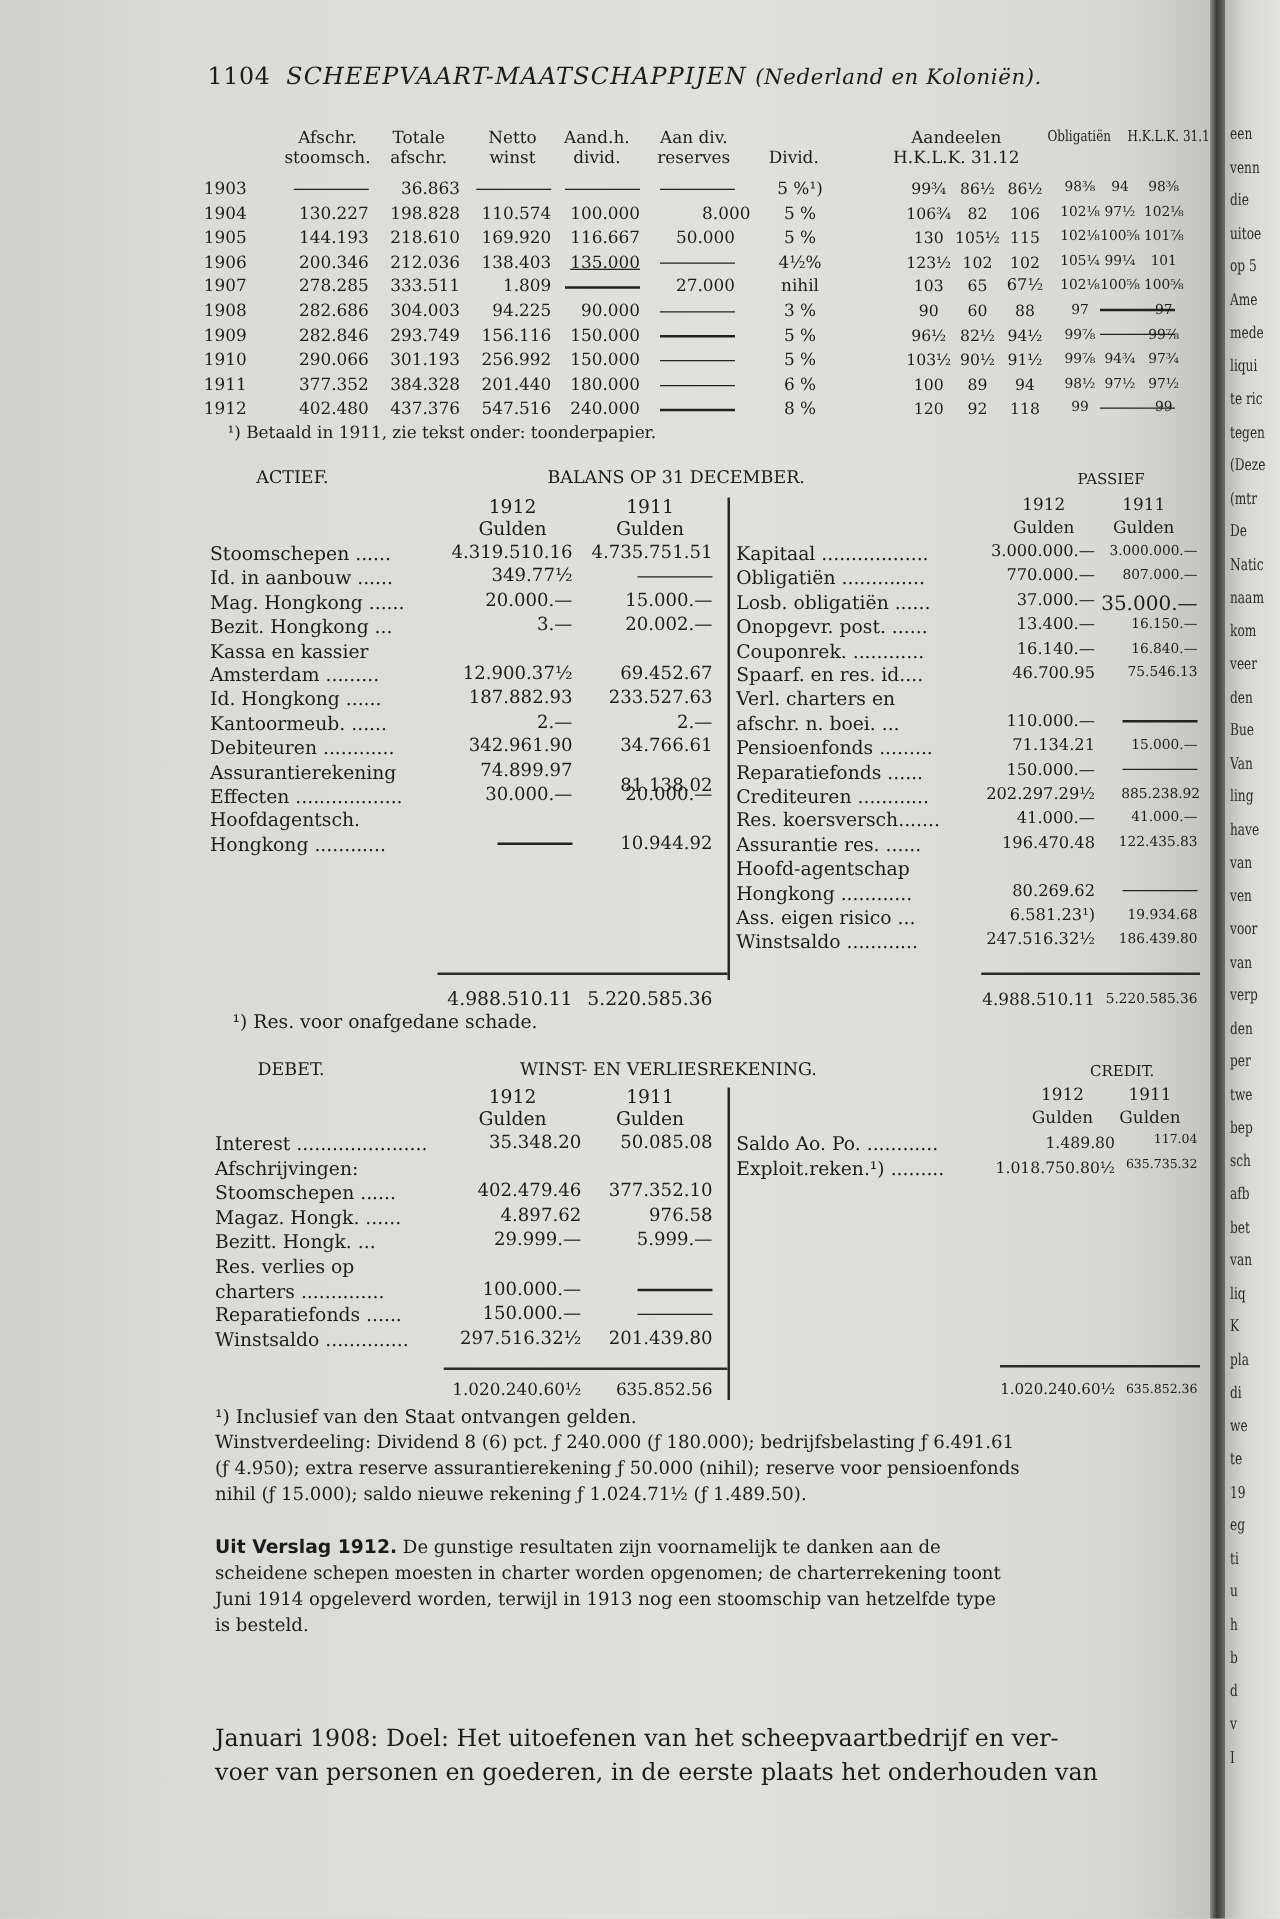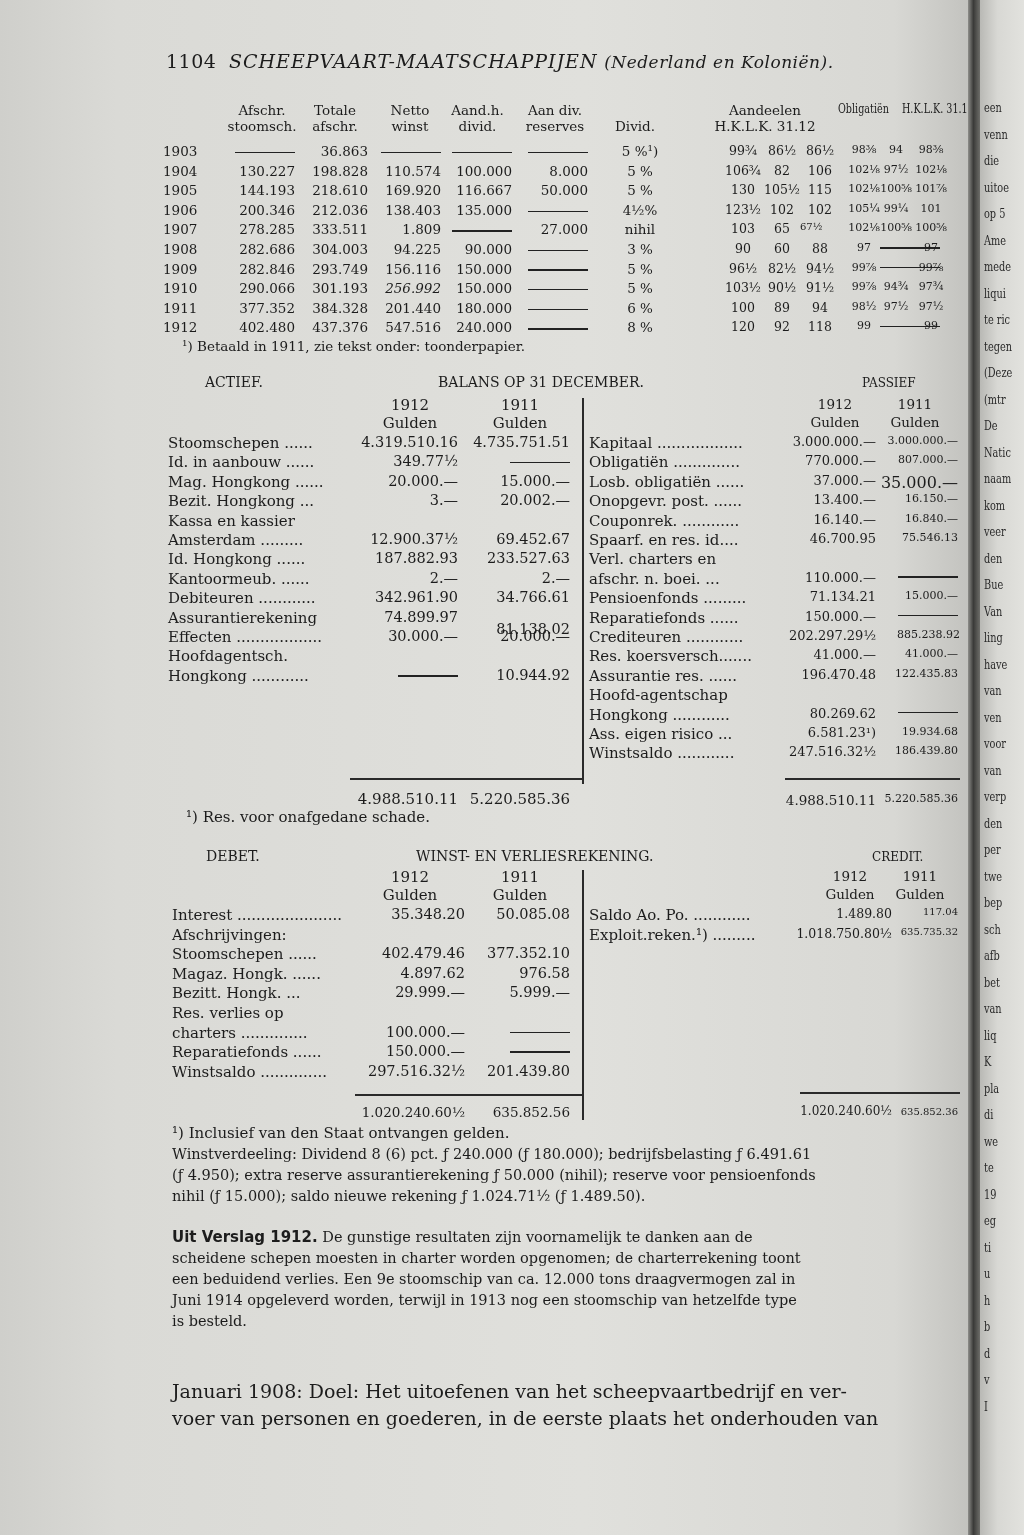--- a/index.html
+++ b/index.html
@@ -95,21 +95,21 @@
           <div class="abs" style="left: 846px; top: 143px; width: 36px; text-align: center; font-size: 11px;">98⅜</div>
           <div class="abs" style="left: 880px; top: 143px; width: 32px; text-align: center; font-size: 11px;">94</div>
           <div class="abs" style="left: 914px; top: 143px; width: 34px; text-align: center; font-size: 11px;">98⅜</div>
         </div>
         <div>
           <div class="abs" style="left: 163px; top: 162.6px; width: 40px; text-align: left; font-size: 13.5px;">1904</div>
           <div class="abs" style="left: 215px; top: 162.6px; width: 80px; text-align: right; font-size: 13.5px;">130.227</div>
           <div class="abs" style="left: 295px; top: 162.6px; width: 73px; text-align: right; font-size: 13.5px;">198.828</div>
           <div class="abs" style="left: 368px; top: 162.6px; width: 73px; text-align: right; font-size: 13.5px;">110.574</div>
           <div class="abs" style="left: 440px; top: 162.6px; width: 72px; text-align: right; font-size: 13.5px;">100.000</div>
-          <div class="abs" style="left: 510px; top: 162.6px; width: 78px; text-align: right; font-size: 13.5px;">8.000</div>
+          <div class="abs" style="left: 510px; top: 162.6px; width: 78px; text-align: center; font-size: 13.5px; padding-left: 32px;">8.000</div>
           <div class="abs" style="left: 605px; top: 162.6px; width: 70px; text-align: center; font-size: 13.5px;">5 %</div>
           <div class="abs" style="left: 722px; top: 162.6px; width: 42px; text-align: center; font-size: 12.5px;">106¾</div>
           <div class="abs" style="left: 762px; top: 162.6px; width: 40px; text-align: center; font-size: 12.5px;">82</div>
           <div class="abs" style="left: 800px; top: 162.6px; width: 40px; text-align: center; font-size: 12.5px;">106</div>
           <div class="abs" style="left: 846px; top: 162.6px; width: 36px; text-align: center; font-size: 11px;">102⅛</div>
           <div class="abs" style="left: 880px; top: 162.6px; width: 32px; text-align: center; font-size: 11px;">97½</div>
           <div class="abs" style="left: 914px; top: 162.6px; width: 34px; text-align: center; font-size: 11px;">102⅛</div>
         </div>
         <div>
           <div class="abs" style="left: 163px; top: 182.2px; width: 40px; text-align: left; font-size: 13.5px;">1905</div>
@@ -124,41 +124,41 @@
           <div class="abs" style="left: 800px; top: 182.2px; width: 40px; text-align: center; font-size: 12.5px;">115</div>
           <div class="abs" style="left: 846px; top: 182.2px; width: 36px; text-align: center; font-size: 11px;">102⅛</div>
           <div class="abs" style="left: 880px; top: 182.2px; width: 32px; text-align: center; font-size: 11px;">100⅝</div>
           <div class="abs" style="left: 914px; top: 182.2px; width: 34px; text-align: center; font-size: 11px;">101⅞</div>
         </div>
         <div>
           <div class="abs" style="left: 163px; top: 201.8px; width: 40px; text-align: left; font-size: 13.5px;">1906</div>
           <div class="abs" style="left: 215px; top: 201.8px; width: 80px; text-align: right; font-size: 13.5px;">200.346</div>
           <div class="abs" style="left: 295px; top: 201.8px; width: 73px; text-align: right; font-size: 13.5px;">212.036</div>
           <div class="abs" style="left: 368px; top: 201.8px; width: 73px; text-align: right; font-size: 13.5px;">138.403</div>
-          <div class="abs" style="left: 440px; top: 201.8px; width: 72px; text-align: right; font-size: 13.5px;">135.000</div>
+          <div class="abs" style="left: 440px; top: 201.8px; width: 72px; text-align: right; font-size: 13.5px; text-decoration: underline;">135.000</div>
           <div class="abs" style="left: 510px; top: 201.8px; width: 78px; text-align: right; font-size: 13.5px;"><span class="dash"></span></div>
           <div class="abs" style="left: 605px; top: 201.8px; width: 70px; text-align: center; font-size: 13.5px;">4½%</div>
           <div class="abs" style="left: 722px; top: 201.8px; width: 42px; text-align: center; font-size: 12.5px;">123½</div>
           <div class="abs" style="left: 762px; top: 201.8px; width: 40px; text-align: center; font-size: 12.5px;">102</div>
           <div class="abs" style="left: 800px; top: 201.8px; width: 40px; text-align: center; font-size: 12.5px;">102</div>
           <div class="abs" style="left: 846px; top: 201.8px; width: 36px; text-align: center; font-size: 11px;">105¼</div>
           <div class="abs" style="left: 880px; top: 201.8px; width: 32px; text-align: center; font-size: 11px;">99¼</div>
           <div class="abs" style="left: 914px; top: 201.8px; width: 34px; text-align: center; font-size: 11px;">101</div>
         </div>
         <div>
           <div class="abs" style="left: 163px; top: 221.4px; width: 40px; text-align: left; font-size: 13.5px;">1907</div>
           <div class="abs" style="left: 215px; top: 221.4px; width: 80px; text-align: right; font-size: 13.5px;">278.285</div>
           <div class="abs" style="left: 295px; top: 221.4px; width: 73px; text-align: right; font-size: 13.5px;">333.511</div>
           <div class="abs" style="left: 368px; top: 221.4px; width: 73px; text-align: right; font-size: 13.5px;">1.809</div>
           <div class="abs" style="left: 440px; top: 221.4px; width: 72px; text-align: right; font-size: 13.5px;"><span class="dash"></span></div>
           <div class="abs" style="left: 510px; top: 221.4px; width: 78px; text-align: right; font-size: 13.5px;">27.000</div>
           <div class="abs" style="left: 605px; top: 221.4px; width: 70px; text-align: center; font-size: 13.5px;">nihil</div>
           <div class="abs" style="left: 722px; top: 221.4px; width: 42px; text-align: center; font-size: 12.5px;">103</div>
           <div class="abs" style="left: 762px; top: 221.4px; width: 40px; text-align: center; font-size: 12.5px;">65</div>
-          <div class="abs" style="left: 800px; top: 221.4px; width: 40px; font-size: 10px;">67½</div>
+          <div class="abs" style="left: 800px; top: 221.4px; width: 40px; text-align: center; font-size: 13px;">67½</div>
           <div class="abs" style="left: 846px; top: 221.4px; width: 36px; text-align: center; font-size: 11px;">102⅛</div>
           <div class="abs" style="left: 880px; top: 221.4px; width: 32px; text-align: center; font-size: 11px;">100⅝</div>
           <div class="abs" style="left: 914px; top: 221.4px; width: 34px; text-align: center; font-size: 11px;">100⅝</div>
         </div>
         <div>
           <div class="abs" style="left: 163px; top: 241px; width: 40px; text-align: left; font-size: 13.5px;">1908</div>
           <div class="abs" style="left: 215px; top: 241px; width: 80px; text-align: right; font-size: 13.5px;">282.686</div>
           <div class="abs" style="left: 295px; top: 241px; width: 73px; text-align: right; font-size: 13.5px;">304.003</div>
           <div class="abs" style="left: 368px; top: 241px; width: 73px; text-align: right; font-size: 13.5px;">94.225</div>
           <div class="abs" style="left: 440px; top: 241px; width: 72px; text-align: right; font-size: 13.5px;">90.000</div>
@@ -183,21 +183,21 @@
           <div class="abs" style="left: 762px; top: 260.6px; width: 40px; text-align: center; font-size: 12.5px;">82½</div>
           <div class="abs" style="left: 800px; top: 260.6px; width: 40px; text-align: center; font-size: 12.5px;">94½</div>
           <div class="abs" style="left: 846px; top: 260.6px; width: 36px; text-align: center; font-size: 11px;">99⅞</div>
           <div class="abs" style="left: 880px; top: 260.6px; width: 32px; text-align: center; font-size: 11px;"><span class="dash"></span></div>
           <div class="abs" style="left: 914px; top: 260.6px; width: 34px; text-align: center; font-size: 11px;">99⅞</div>
         </div>
         <div>
           <div class="abs" style="left: 163px; top: 280.2px; width: 40px; text-align: left; font-size: 13.5px;">1910</div>
           <div class="abs" style="left: 215px; top: 280.2px; width: 80px; text-align: right; font-size: 13.5px;">290.066</div>
           <div class="abs" style="left: 295px; top: 280.2px; width: 73px; text-align: right; font-size: 13.5px;">301.193</div>
-          <div class="abs" style="left: 368px; top: 280.2px; width: 73px; text-align: right; font-size: 13.5px; font-style: italic;">256.992</div>
+          <div class="abs" style="left: 368px; top: 280.2px; width: 73px; text-align: right; font-size: 13.5px;">256.992</div>
           <div class="abs" style="left: 440px; top: 280.2px; width: 72px; text-align: right; font-size: 13.5px;">150.000</div>
           <div class="abs" style="left: 510px; top: 280.2px; width: 78px; text-align: right; font-size: 13.5px;"><span class="dash"></span></div>
           <div class="abs" style="left: 605px; top: 280.2px; width: 70px; text-align: center; font-size: 13.5px;">5 %</div>
           <div class="abs" style="left: 722px; top: 280.2px; width: 42px; text-align: center; font-size: 12.5px;">103½</div>
           <div class="abs" style="left: 762px; top: 280.2px; width: 40px; text-align: center; font-size: 12.5px;">90½</div>
           <div class="abs" style="left: 800px; top: 280.2px; width: 40px; text-align: center; font-size: 12.5px;">91½</div>
           <div class="abs" style="left: 846px; top: 280.2px; width: 36px; text-align: center; font-size: 11px;">99⅞</div>
           <div class="abs" style="left: 880px; top: 280.2px; width: 32px; text-align: center; font-size: 11px;">94¾</div>
           <div class="abs" style="left: 914px; top: 280.2px; width: 34px; text-align: center; font-size: 11px;">97¾</div>
         </div>
@@ -490,21 +490,20 @@
 
   <div class="abs para" style="left:172px;top:1144px;font-size:14.5px;">
     <div>Winstverdeeling: Dividend 8 (6) pct. ƒ 240.000 (ƒ 180.000); bedrijfsbelasting ƒ 6.491.61</div>
     <div>(ƒ 4.950); extra reserve assurantierekening ƒ 50.000 (nihil); reserve voor pensioenfonds</div>
     <div>nihil (ƒ 15.000); saldo nieuwe rekening ƒ 1.024.71½ (ƒ 1.489.50).</div>
   </div>
 
   <div class="abs para" style="left:172px;top:1227px;font-size:14.5px;">
     <div><span class="bold-sans" style="font-size:15px;">Uit Verslag 1912.</span> <span>De gunstige resultaten zijn voornamelijk te danken aan de</span></div>
     <div>scheidene schepen moesten in charter worden opgenomen; de charterrekening toont</div>
-    <div>een beduidend verlies. Een 9e stoomschip van ca. 12.000 tons draagvermogen zal in</div>
     <div>Juni 1914 opgeleverd worden, terwijl in 1913 nog een stoomschip van hetzelfde type</div>
     <div>is besteld.</div>
   </div>
 
   <div class="abs" style="left:172px;top:1378px;font-size:19px;line-height:27px;">
     <div>Januari 1908: Doel: Het uitoefenen van het scheepvaartbedrijf en ver-</div>
     <div>voer van personen en goederen, in de eerste plaats het onderhouden van</div>
   </div>
 </div>
 

